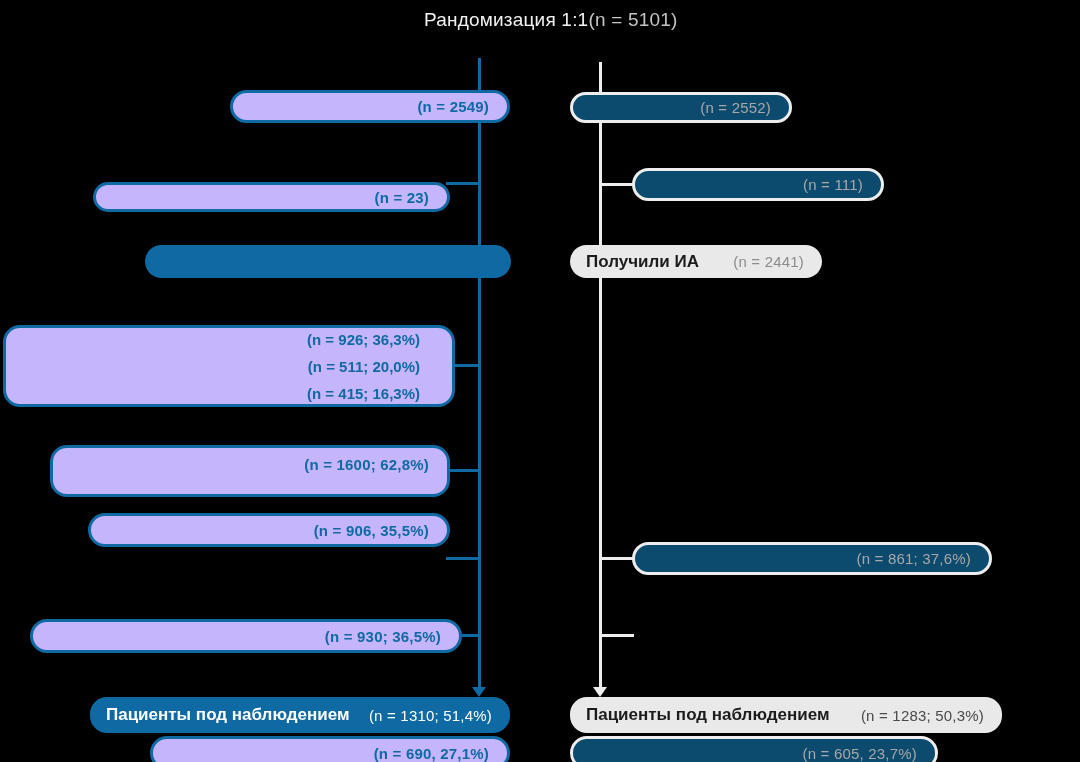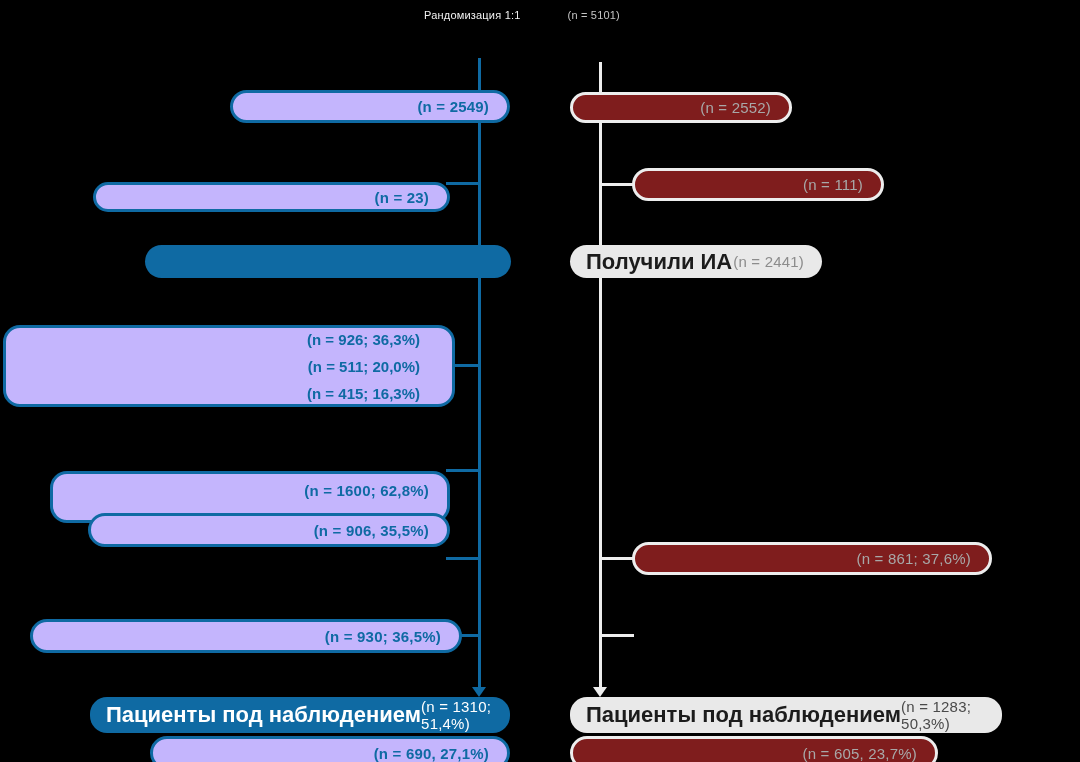--- a/index.html
+++ b/index.html
@@ -23,41 +23,41 @@
   .arrow{position:absolute;z-index:1;width:0;height:0;
     border-left:7px solid transparent;border-right:7px solid transparent;}
   .arrow-blue{border-top:10px solid var(--blue);}
   .arrow-white{border-top:10px solid var(--white-line);}
   
   .box{
     position:absolute;z-index:2;box-sizing:border-box;border-radius:17px;
     display:flex;align-items:center;
   }
   .outline-blue{border:3px solid var(--blue);background:#c4b5fd;color:var(--blue);}
-  .outline-white{border:3px solid var(--white-line);background:#7f1d1d;color:var(--gray-text);}
+  .outline-white{border:3px solid var(--white-line);background:#0c4a6e;color:var(--gray-text);}
   .fill-blue{background:var(--blue);color:#ffffff;}
   .fill-gray{background:var(--light-fill);color:var(--dark-text);}
   .val{margin-left:auto;padding-right:18px;font-size:15px;letter-spacing:.2px;}
   .outline-blue .val{font-weight:600;}
   .outline-white .val{font-weight:400;}
-  .label{font-size:22px;font-weight:700;padding-left:16px;white-space:nowrap;}
+  .label{font-size:17px;font-weight:700;padding-left:16px;white-space:nowrap;}
   .fill-blue .val{color:#ffffff;font-weight:500;}
   .fill-gray .val{color:#4a4a4a;font-weight:400;}
   .fill-gray .muted{color:#8c8c8c;}
   .multiline{
     flex-direction:column;align-items:flex-end;justify-content:center;
     padding-right:32px;line-height:27px;
   }
   .multiline span{font-size:15px;font-weight:600;}
   .top-align{align-items:flex-start;}
   .top-align .val{padding-top:8px;}
   
   .header{
-    position:absolute;left:424px;top:9px;z-index:2;display:flex;gap:47px;
-    font-size:11px;letter-spacing:.2px;
+    position:absolute;left:424px;top:9px;z-index:2;display:flex;
+    font-size:19px;letter-spacing:.2px;
   }
   .header .title{color:#f2f2f2;font-weight:500;}
   .header .count{color:#c4c4c4;font-weight:400;}
 </style>
 </head>
 <body>
 
 <div class="canvas">
 
   <div class="header">
@@ -89,21 +89,21 @@
   </div>
 
   <div class="box fill-blue" style="left:145px;top:245px;width:366px;height:33px;"></div>
 
   <div class="box outline-blue multiline" style="left:3px;top:325px;width:452px;height:82px;">
     <span>(n = 926; 36,3%)</span>
     <span>(n = 511; 20,0%)</span>
     <span>(n = 415; 16,3%)</span>
   </div>
 
-  <div class="box outline-blue top-align" style="left:50px;top:445px;width:400px;height:52px;margin-top:26px;">
+  <div class="box outline-blue top-align" style="left:50px;top:445px;width:400px;height:52px;">
     <span class="val">(n = 1600; 62,8%)</span>
   </div>
 
   <div class="box outline-blue" style="left:88px;top:513px;width:362px;height:34px;">
     <span class="val">(n = 906, 35,5%)</span>
   </div>
 
   <div class="box outline-blue" style="left:30px;top:619px;width:432px;height:34px;">
     <span class="val">(n = 930; 36,5%)</span>
   </div>

